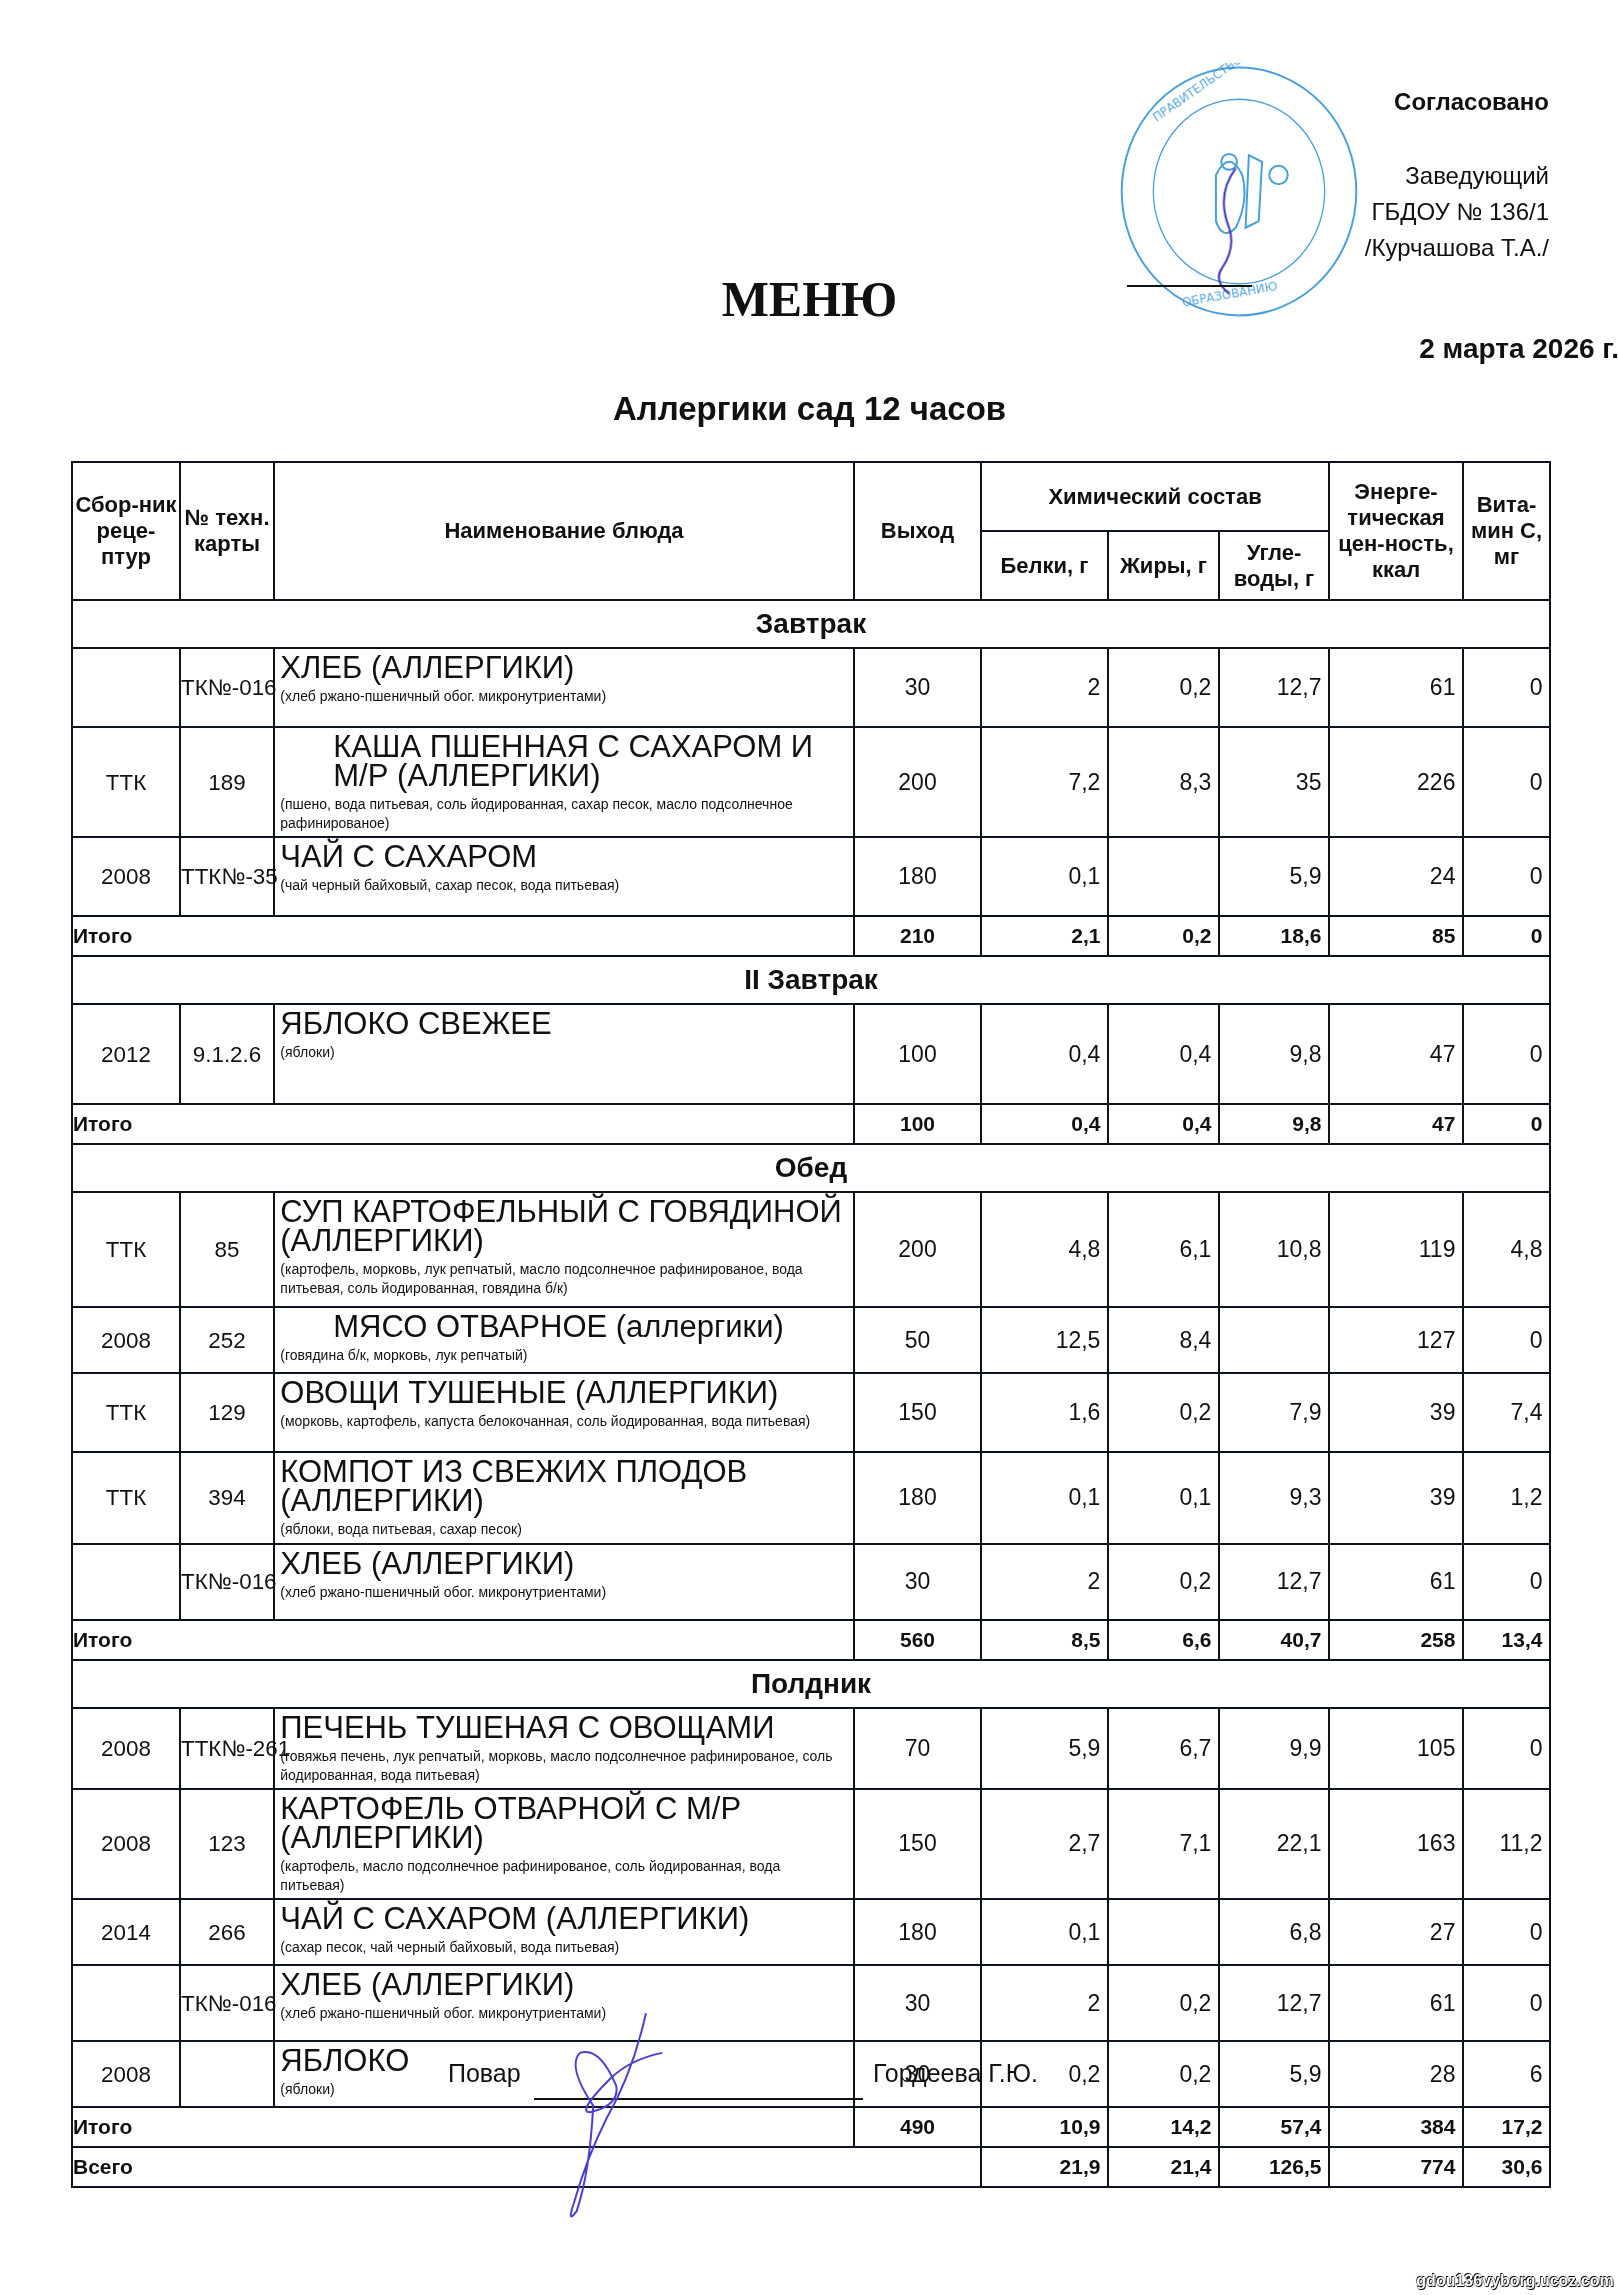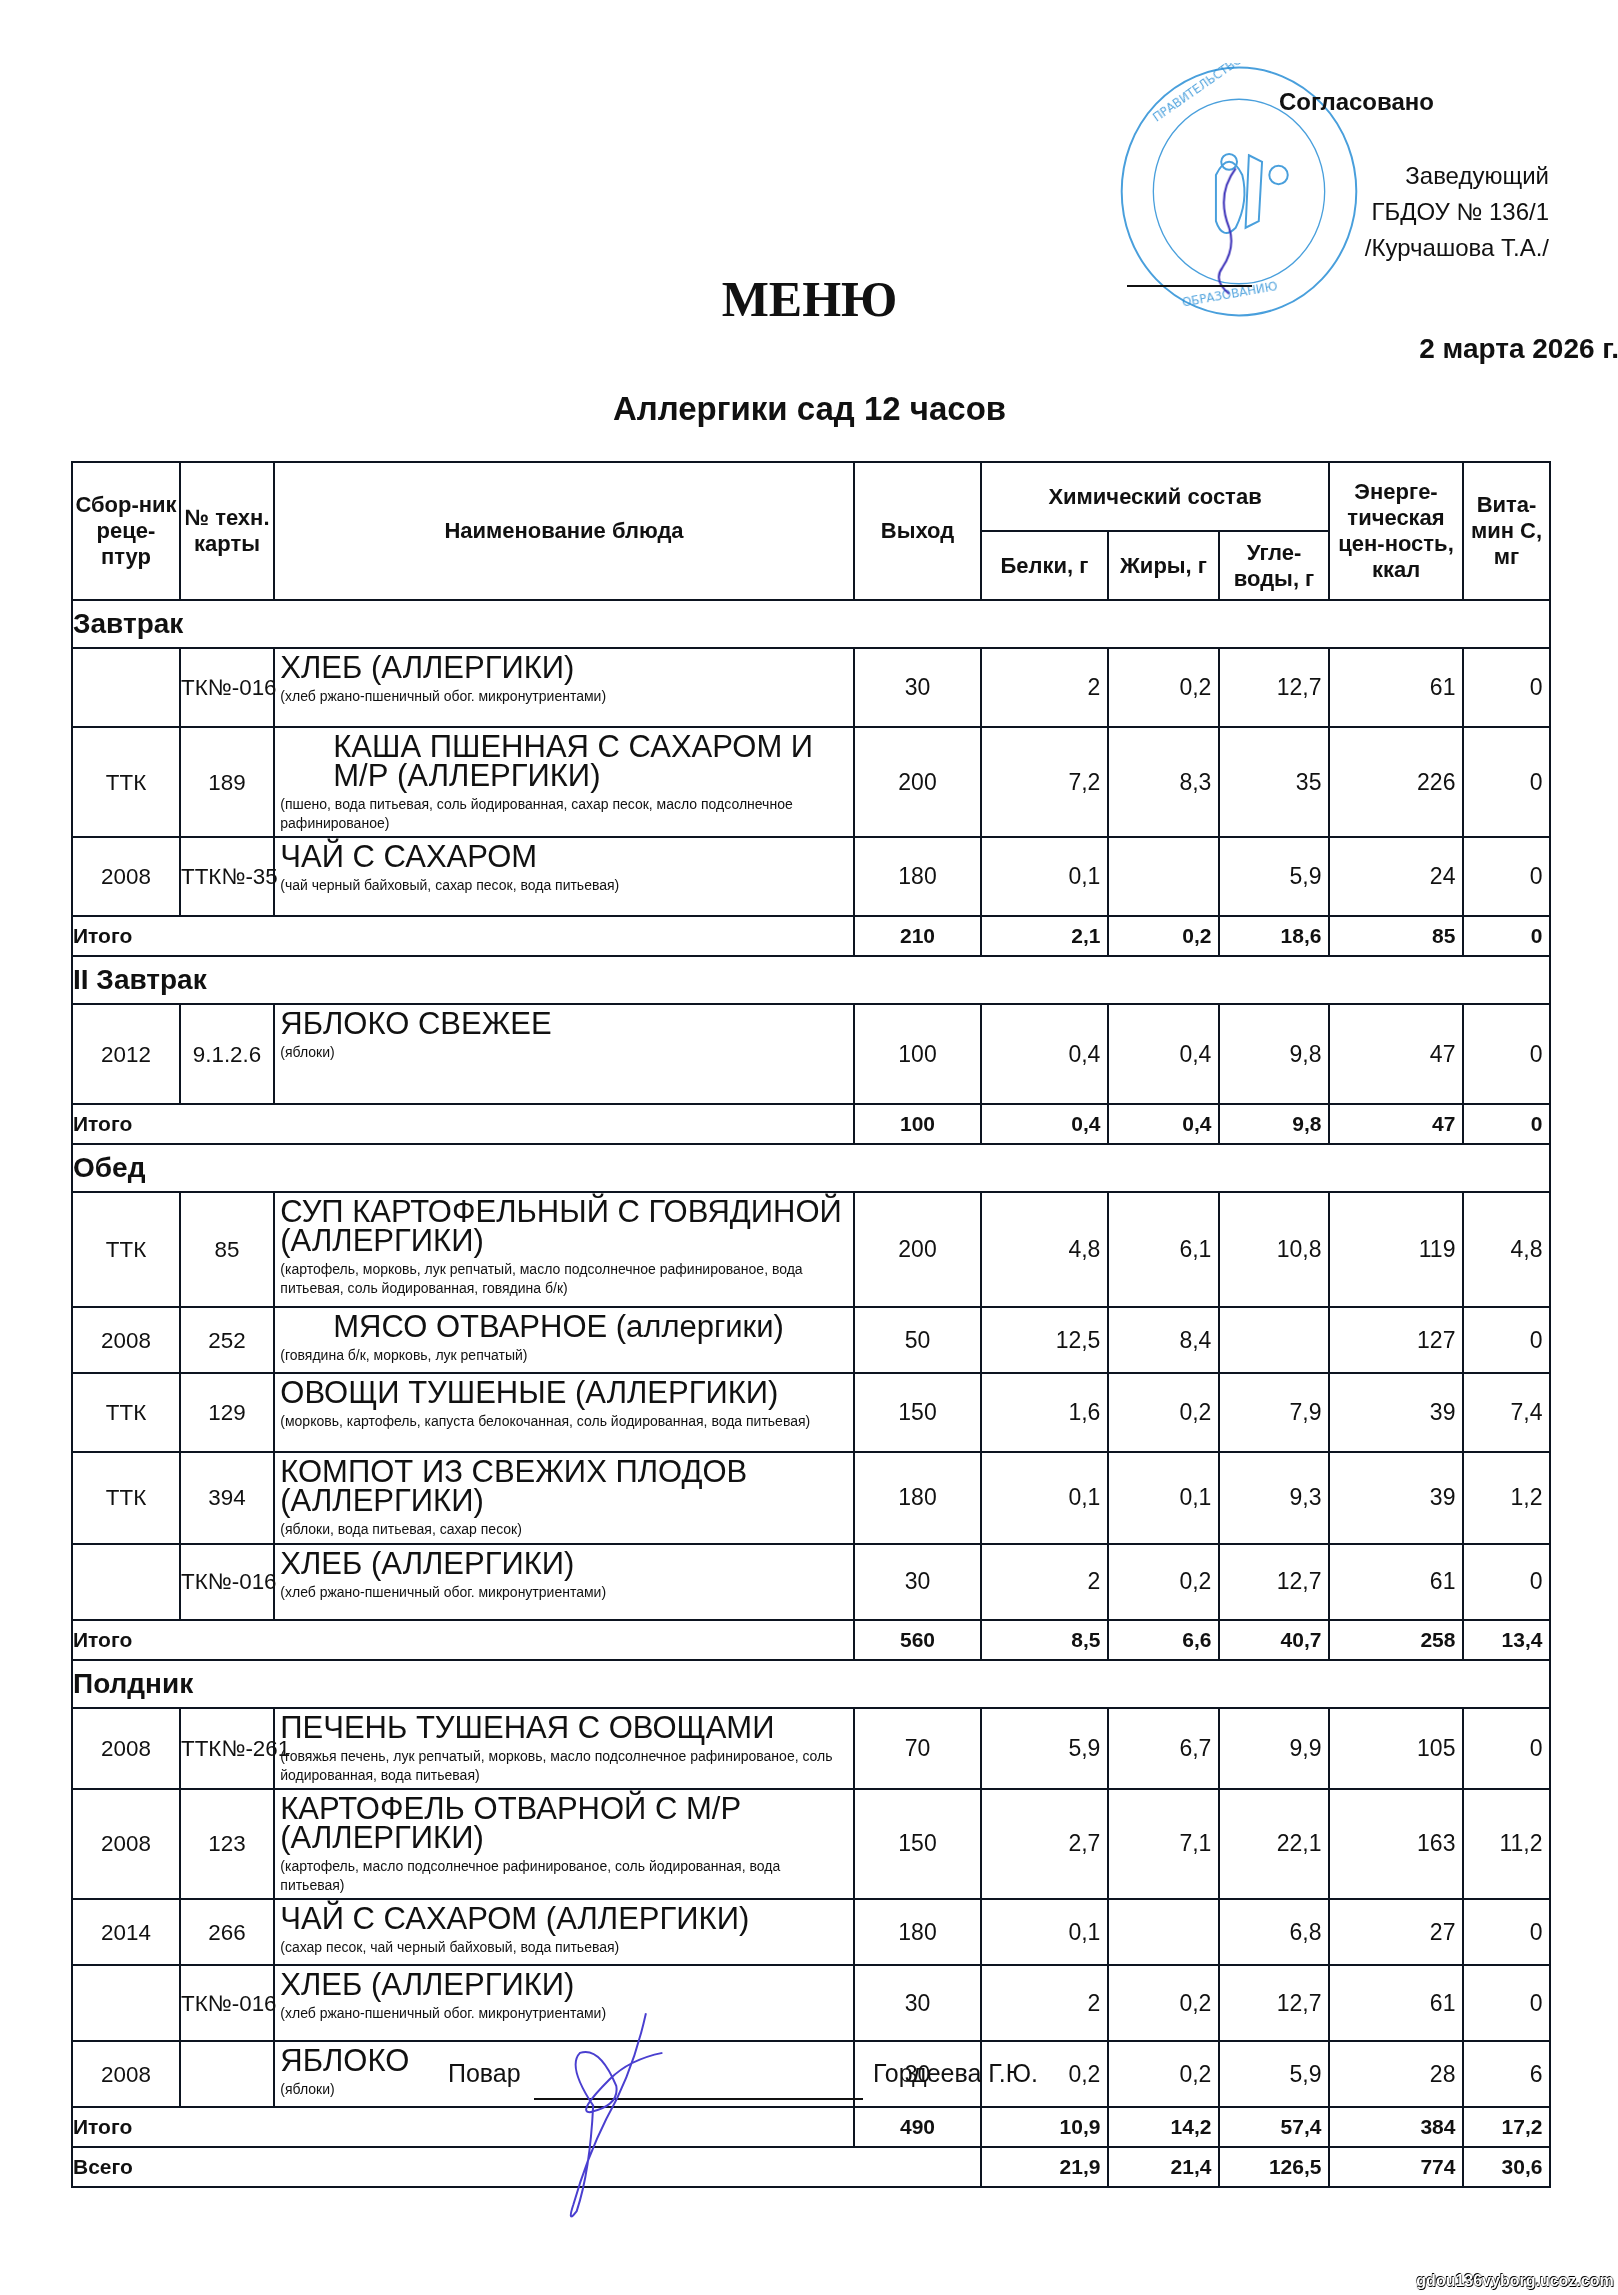--- a/index.html
+++ b/index.html
@@ -3,42 +3,42 @@
 <meta charset="utf-8">
 <style>
   html, body { margin: 0; padding: 0; }
   body {
     width: 1619px; height: 2295px; background: #ffffff; position: relative; overflow: hidden;
     font-family: "Liberation Sans", sans-serif; color: #111;
   }
   .abs { position: absolute; }
   
   #approval { left: 1239px; top: 84px; width: 310px; text-align: right; font-size: 24px; line-height: 36px; }
-  #approval .title { font-weight: bold; text-align: left; padding-left: 40px; margin-bottom: 38px; }
+  #approval .title { font-weight: bold; text-align: right; padding-left: 40px; margin-bottom: 38px; }
   #approval .line { display: block; }
   #approval .sig-line { position: absolute; left: -112px; top: 201px; width: 125px; border-bottom: 2px solid #111; }
   
   #stamp { left: 1117px; top: 63px; width: 244px; height: 257px; }
   
   #menu-title { left: 0; width: 1619px; top: 270px; text-align: center; font-family: "Liberation Serif", serif; font-weight: bold; font-size: 50px; line-height: 59px; }
   #menu-date { left: 0; width: 1619px; top: 333px; text-align: right; font-weight: bold; font-size: 28px; }
   #menu-group { left: 0; width: 1619px; top: 390px; text-align: center; font-weight: bold; font-size: 33px; }
 
   
   #menu-table { position: absolute; left: 71px; top: 461px; width: 1477px; border-collapse: collapse; table-layout: fixed; }
   #menu-table td, #menu-table th { border: 2px solid #0d1420; padding: 0; vertical-align: middle; }
   #menu-table th { font-weight: bold; font-size: 22px; line-height: 26px; text-align: center; }
   .c-num { text-align: center; font-size: 22.4px; line-height: 29px; }
   .c-name { padding: 4px 5.3px !important; vertical-align: top !important; }
   .c-name .dish { font-size: 31px; line-height: 29px; display: block; }
   .c-name .dish.indent { padding-left: 53px; }
   .c-name .ingr { font-size: 14px; line-height: 18.4px; display: block; margin-top: 5.3px; }
   .c-out { text-align: center; font-size: 23px; }
   .c-val { text-align: right; font-size: 23px; padding-right: 6.6px !important; }
-  .section td { text-align: left; font-weight: bold; font-size: 28px; height: 46px; }
+  .section td { text-align: center; font-weight: bold; font-size: 28px; height: 46px; }
   .total td { font-weight: bold; font-size: 21px; height: 38px; }
   .total .lbl { text-align: left; padding-left: 5.3px; }
   .total .c-out, .total .c-val { font-size: 21px; }
 
   
   #cook-label { left: 448px; top: 2059px; font-size: 25px; }
   #cook-line { left: 534px; top: 2098px; width: 329px; border-bottom: 2.6px solid #111; }
   #cook-name { left: 873px; top: 2059px; font-size: 25px; }
   #cook-sig { left: 481px; top: 2010px; width: 198px; height: 211px; }
   #watermark { right: 5.3px; bottom: 5.3px; font-size: 16px; font-weight: bold; color: #fff; text-shadow: 0 0 1.3px #000, 0.7px 0.7px 0 #000, -0.7px -0.7px 0 #000; }

